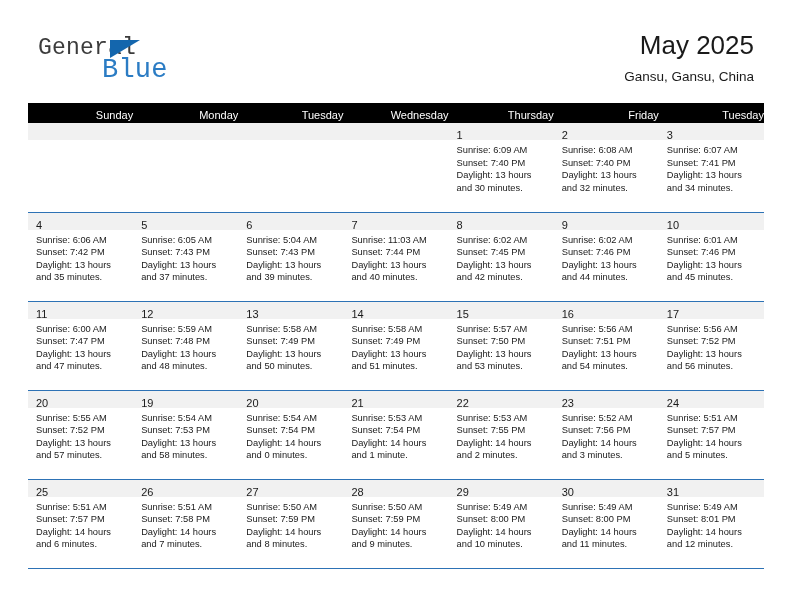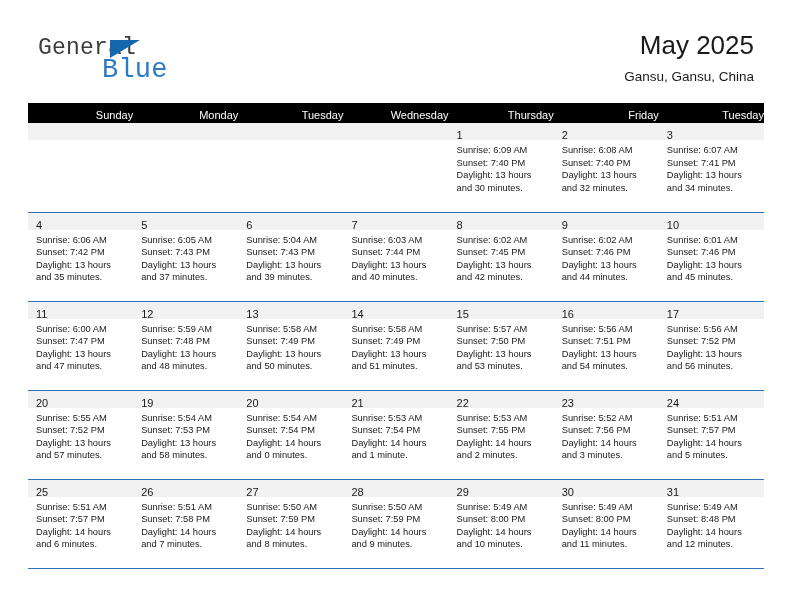--- a/index.html
+++ b/index.html
@@ -291,21 +291,21 @@
                 <div class="cell-line">Sunset: 7:43 PM</div>
                 <div class="cell-line">Daylight: 13 hours</div>
                 <div class="cell-line">and 39 minutes.</div>
               </div>
             </div>
           </td>
           <td>
             <div class="cell-inner">
               <div class="daynum-strip"><span class="daynum">7</span></div>
               <div class="cell-body">
-                <div class="cell-line">Sunrise: 6:03 AM</div>
+                <div class="cell-line">Sunrise: 11:03 AM</div>
                 <div class="cell-line">Sunset: 7:44 PM</div>
                 <div class="cell-line">Daylight: 13 hours</div>
                 <div class="cell-line">and 40 minutes.</div>
               </div>
             </div>
           </td>
           <td>
             <div class="cell-inner">
               <div class="daynum-strip"><span class="daynum">8</span></div>
               <div class="cell-body">
@@ -562,21 +562,21 @@
                 <div class="cell-line">Daylight: 14 hours</div>
                 <div class="cell-line">and 11 minutes.</div>
               </div>
             </div>
           </td>
           <td>
             <div class="cell-inner">
               <div class="daynum-strip"><span class="daynum">31</span></div>
               <div class="cell-body">
                 <div class="cell-line">Sunrise: 5:49 AM</div>
-                <div class="cell-line">Sunset: 8:48 PM</div>
+                <div class="cell-line">Sunset: 8:01 PM</div>
                 <div class="cell-line">Daylight: 14 hours</div>
                 <div class="cell-line">and 12 minutes.</div>
               </div>
             </div>
           </td>
         </tr>
       </tbody>
   </table>
 
 </div>

